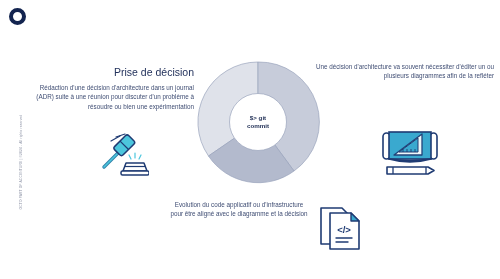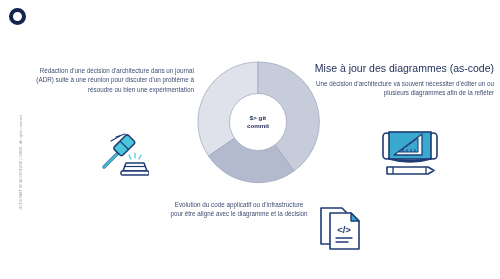--- a/index.html
+++ b/index.html
@@ -115,20 +115,21 @@
 
     <circle cx="62" cy="62" r="28.5" fill="#ffffff" stroke="#9aa3bb" stroke-width="0.7"></circle>
   </svg>
   <div id="donut-center-label">
     <span>$&gt; git</span>
     <span>commit</span>
   </div>
 </div>
 
 <div class="block" id="block-decision">
+  <p class="blk-title">Prise de décision</p>
   <p class="blk-body">Rédaction d'une décision d'architecture dans un journal (ADR) suite à une réunion pour discuter d'un problème à résoudre ou bien une expérimentation</p>
 </div>
 
 <div class="icon-wrap" id="icon-gavel">
   <svg width="54" height="44" viewBox="0 0 54 44">
 
     <line x1="9" y1="34" x2="27" y2="16" stroke="#2f7fa8" stroke-width="3.4" stroke-linecap="round"></line>
     <line x1="9" y1="34" x2="27" y2="16" stroke="#4cc6dd" stroke-width="1.6" stroke-linecap="round"></line>
 
     <g transform="rotate(-45 30 13)">
@@ -143,21 +144,20 @@
     <line x1="34" y1="22" x2="36" y2="26" stroke="#4cc6dd" stroke-width="1.2" stroke-linecap="round"></line>
     <line x1="46" y1="22" x2="44" y2="26" stroke="#4cc6dd" stroke-width="1.2" stroke-linecap="round"></line>
 
     <path d="M 31 30 L 49 30 L 52 38 L 28 38 Z" fill="#ffffff" stroke="#1f3b73" stroke-width="1.5" stroke-linejoin="round"></path>
     <line x1="29" y1="33.5" x2="51" y2="33.5" stroke="#1f3b73" stroke-width="1.2"></line>
     <rect x="26" y="38" width="28" height="4" rx="1.5" fill="#ffffff" stroke="#1f3b73" stroke-width="1.5"></rect>
   </svg>
 </div>
 
 <div class="block" id="block-diagrams">
-  <p class="blk-title">Mise à jour des diagrammes (as-code)</p>
   <p class="blk-body">Une décision d'architecture va souvent nécessiter d'éditer un ou plusieurs diagrammes afin de la refléter</p>
 </div>
 
 <div class="icon-wrap" id="icon-blueprint">
   <svg width="60" height="48" viewBox="0 0 60 48">
 
     <rect x="3" y="6" width="7" height="26" rx="3.5" fill="#ffffff" stroke="#1f3b73" stroke-width="1.6"></rect>
 
     <rect x="50" y="6" width="7" height="26" rx="3.5" fill="#ffffff" stroke="#1f3b73" stroke-width="1.6"></rect>
 

